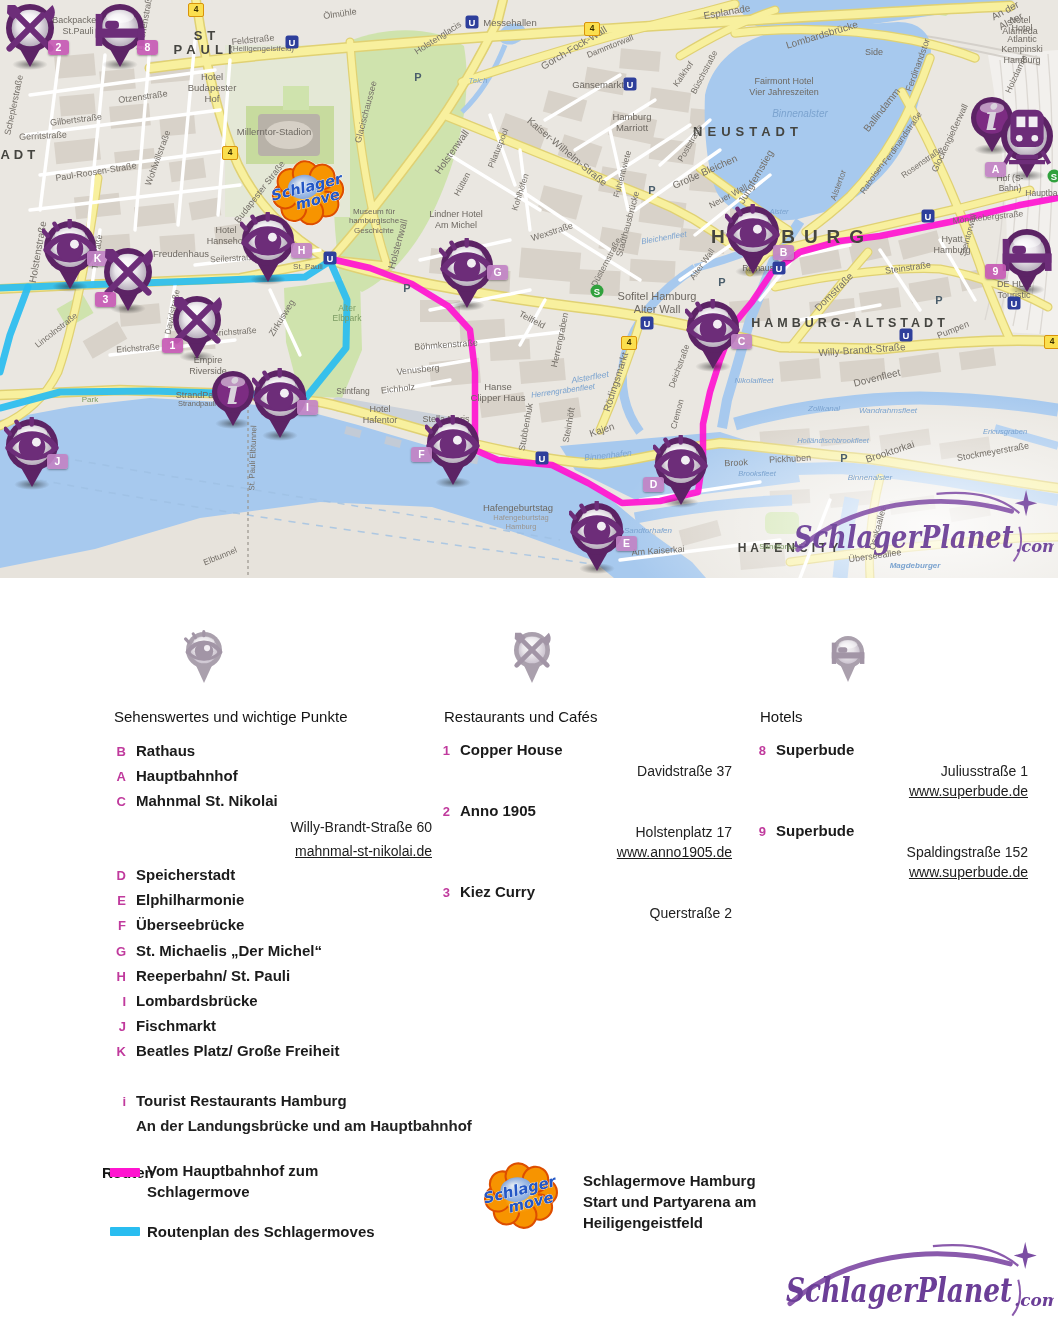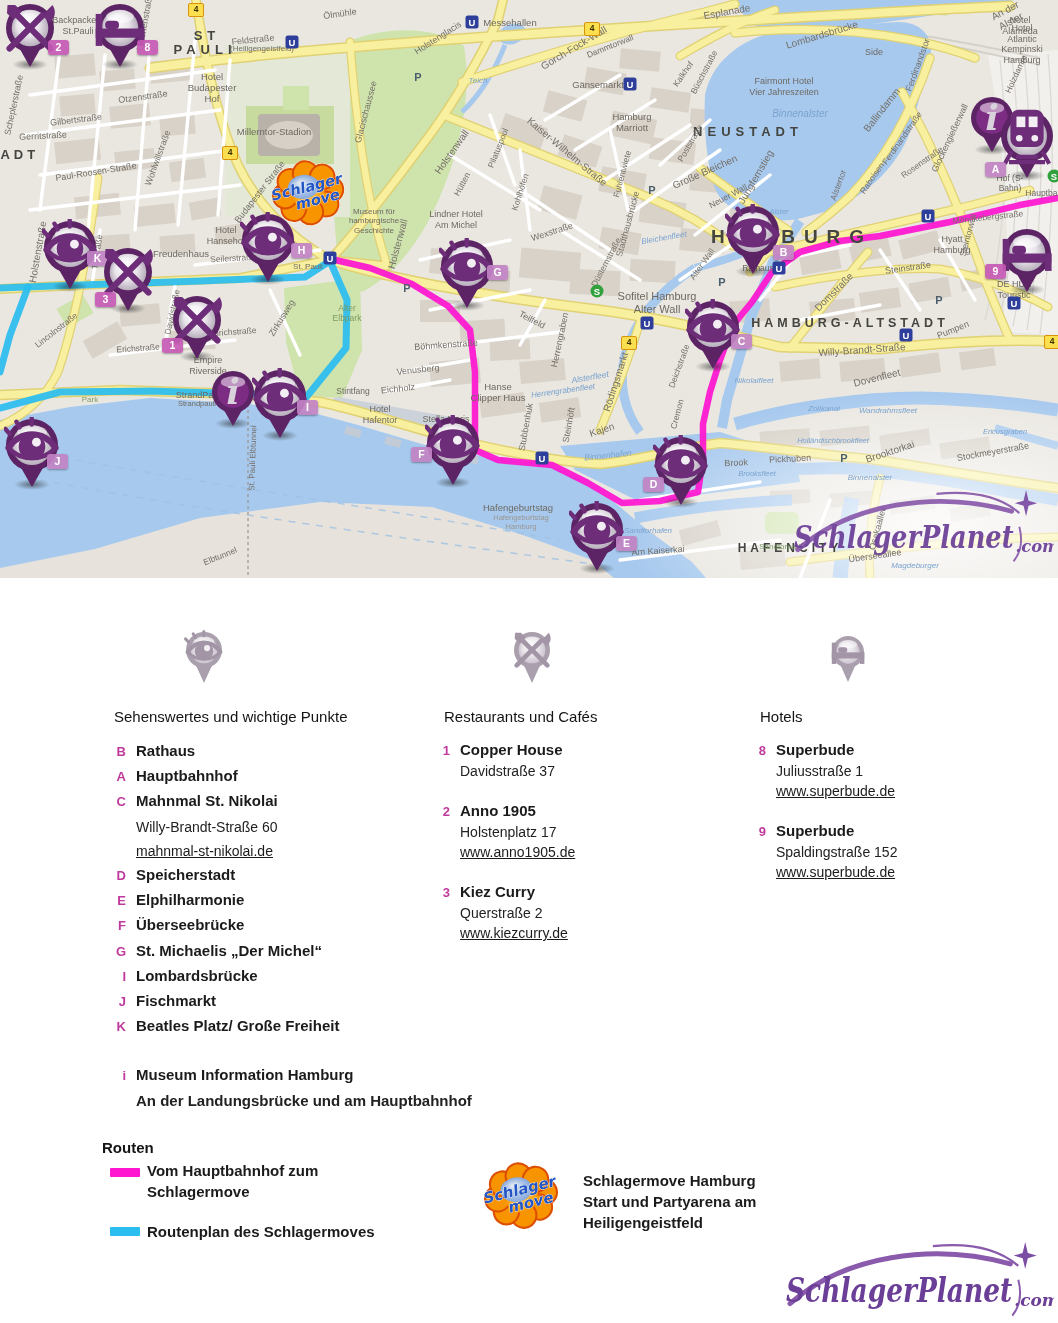--- a/index.html
+++ b/index.html
@@ -27,21 +27,21 @@
          text-align:center;line-height:15px;box-shadow:0 1px 2px rgba(0,0,0,.35);}
   .badge-letter{background:rgba(193,131,196,.92);}
   .badge-number{background:rgba(198,90,180,.92);}
   .logo-abs{position:absolute;}
   
   .legend-col{position:absolute;width:330px;}
   .col-header{font-size:15px;color:#141414;margin:0 0 14px 12px;}
   .sight-row{line-height:24.2px;font-size:15px;color:#1b1b1b;white-space:nowrap;}
   .sight-key{display:inline-block;width:24px;text-align:right;margin-right:10px;color:#c03a9d;font-weight:bold;font-size:13px;}
   .sight-name{font-weight:bold;}
-  .sub-line{padding-left:34px;font-size:14px;line-height:24.2px;color:#222;white-space:nowrap;}
+  .sub-line{padding-left:34px;font-size:14px;line-height:24.2px;color:#222;white-space:nowrap;text-align:right;}
   .blocks .sight-row{line-height:21px;}
   .blocks .sub-line{line-height:20px;}
   .block{margin-bottom:19px;}
   a.leg-link{color:#1b1b1b;text-decoration:underline;cursor:pointer;}
   .routen-header{font-size:15px;font-weight:bold;color:#141414;}
   .swatch{position:absolute;width:30px;height:9px;border-radius:1px;}
   .route-label{position:absolute;font-size:15px;font-weight:bold;color:#1b1b1b;width:200px;line-height:21px;}
   .note-line{font-size:15px;font-weight:bold;color:#1b1b1b;line-height:21px;}
 </style>
 </head>
@@ -451,21 +451,21 @@
         <div class="map-label water-label" style="left: 563px; top: 391px; font-size: 8px; transform: translate(-50%, -50%) rotate(-8deg);">Herrengrabenfleet</div>
         <div class="map-label water-label" style="left: 608px; top: 455px; font-size: 8.5px; transform: translate(-50%, -50%) rotate(-6deg);">Binnenhafen</div>
         <div class="map-label water-label" style="left: 754px; top: 381px; font-size: 8px;">Nikolaifleet</div>
         <div class="map-label water-label" style="left: 824px; top: 409px; font-size: 8px;">Zollkanal</div>
         <div class="map-label water-label" style="left: 888px; top: 411px; font-size: 8px;">Wandrahmsfleet</div>
         <div class="map-label water-label" style="left: 833px; top: 441px; font-size: 7.5px;">Holländischbrookfleet</div>
         <div class="map-label water-label" style="left: 757px; top: 474px; font-size: 7.5px;">Brooksfleet</div>
         <div class="map-label water-label" style="left: 870px; top: 478px; font-size: 8px;">Binnenalster</div>
         <div class="map-label water-label" style="left: 648px; top: 531px; font-size: 8px;">Sandtorhafen</div>
         <div class="map-label water-label" style="left: 1005px; top: 432px; font-size: 7.5px;">Ericusgraben</div>
-        <div class="map-label water-label" style="left: 915px; top: 566px; font-size: 8px;">Magdeburger</div>
+        <div class="map-label water-label" style="left: 915px; top: 566px; font-size: 8px; font-weight: bold;">Magdeburger</div>
         <div class="transit-u" style="left: 292px; top: 42px;">U</div>
         <div class="transit-u" style="left: 472px; top: 22px;">U</div>
         <div class="transit-u" style="left: 630px; top: 84px;">U</div>
         <div class="transit-u" style="left: 330px; top: 258px;">U</div>
         <div class="transit-u" style="left: 779px; top: 268px;">U</div>
         <div class="transit-u" style="left: 647px; top: 323px;">U</div>
         <div class="transit-u" style="left: 906px; top: 335px;">U</div>
         <div class="transit-u" style="left: 542px; top: 458px;">U</div>
         <div class="transit-u" style="left: 928px; top: 216px;">U</div>
         <div class="transit-u" style="left: 1014px; top: 303px;">U</div>
@@ -876,47 +876,47 @@
     <div id="sights-list">
         <div class="sight-row"><span class="sight-key">B</span><span class="sight-name">Rathaus</span></div>
         <div class="sight-row"><span class="sight-key">A</span><span class="sight-name">Hauptbahnhof</span></div>
         <div class="sight-row"><span class="sight-key">C</span><span class="sight-name">Mahnmal St. Nikolai</span></div>
         <div class="sub-line">Willy-Brandt-Straße 60</div>
         <div class="sub-line"><a class="leg-link">mahnmal-st-nikolai.de</a></div>
         <div class="sight-row"><span class="sight-key">D</span><span class="sight-name">Speicherstadt</span></div>
         <div class="sight-row"><span class="sight-key">E</span><span class="sight-name">Elphilharmonie</span></div>
         <div class="sight-row"><span class="sight-key">F</span><span class="sight-name">Überseebrücke</span></div>
         <div class="sight-row"><span class="sight-key">G</span><span class="sight-name">St. Michaelis „Der Michel“</span></div>
+        <div class="sight-row"><span class="sight-key">H</span><span class="sight-name">Reeperbahn/ St. Pauli</span></div>
         <div class="sight-row"><span class="sight-key">I</span><span class="sight-name">Lombardsbrücke</span></div>
         <div class="sight-row"><span class="sight-key">J</span><span class="sight-name">Fischmarkt</span></div>
         <div class="sight-row"><span class="sight-key">K</span><span class="sight-name">Beatles Platz/ Große Freiheit</span></div>
       </div>
     <div id="sights-extra" style="margin-top:24px;">
-        <div class="sight-row"><span class="sight-key">i</span><span class="sight-name">Museum Information Hamburg</span></div>
+        <div class="sight-row"><span class="sight-key">i</span><span class="sight-name">Tourist Restaurants Hamburg</span></div>
         <div class="sub-line" style="font-weight: bold; font-size: 15px;">An der Landungsbrücke und am Hauptbahnhof</div>
       </div>
     <div class="routen-header" style="margin-top:26px;">Routen</div>
   </div>
 
   <div class="legend-col blocks" style="left:432px;top:708px;width:300px;">
     <div class="col-header">Restaurants und Cafés</div>
     <div id="restaurants-list">
         <div class="block">
           <div class="sight-row"><span class="sight-key" style="width:18px">1</span><span class="sight-name">Copper House</span></div>
           <div class="sub-line" style="padding-left: 28px;">Davidstraße 37</div>
         </div>
         <div class="block">
           <div class="sight-row"><span class="sight-key" style="width:18px">2</span><span class="sight-name">Anno 1905</span></div>
           <div class="sub-line" style="padding-left: 28px;">Holstenplatz 17</div>
           <div class="sub-line" style="padding-left: 28px;"><a class="leg-link">www.anno1905.de</a></div>
         </div>
         <div class="block">
           <div class="sight-row"><span class="sight-key" style="width:18px">3</span><span class="sight-name">Kiez Curry</span></div>
           <div class="sub-line" style="padding-left: 28px;">Querstraße 2</div>
-          <div class="sub-line" style="padding-left: 28px;"><a class="leg-link">www.kiezcurry.de</a></div>
         </div>
       </div>
   </div>
 
   <div class="legend-col blocks" style="left:748px;top:708px;width:280px;">
     <div class="col-header">Hotels</div>
     <div id="hotels-list">
         <div class="block">
           <div class="sight-row"><span class="sight-key" style="width:18px">8</span><span class="sight-name">Superbude</span></div>
           <div class="sub-line" style="padding-left: 28px;">Juliusstraße 1</div>

